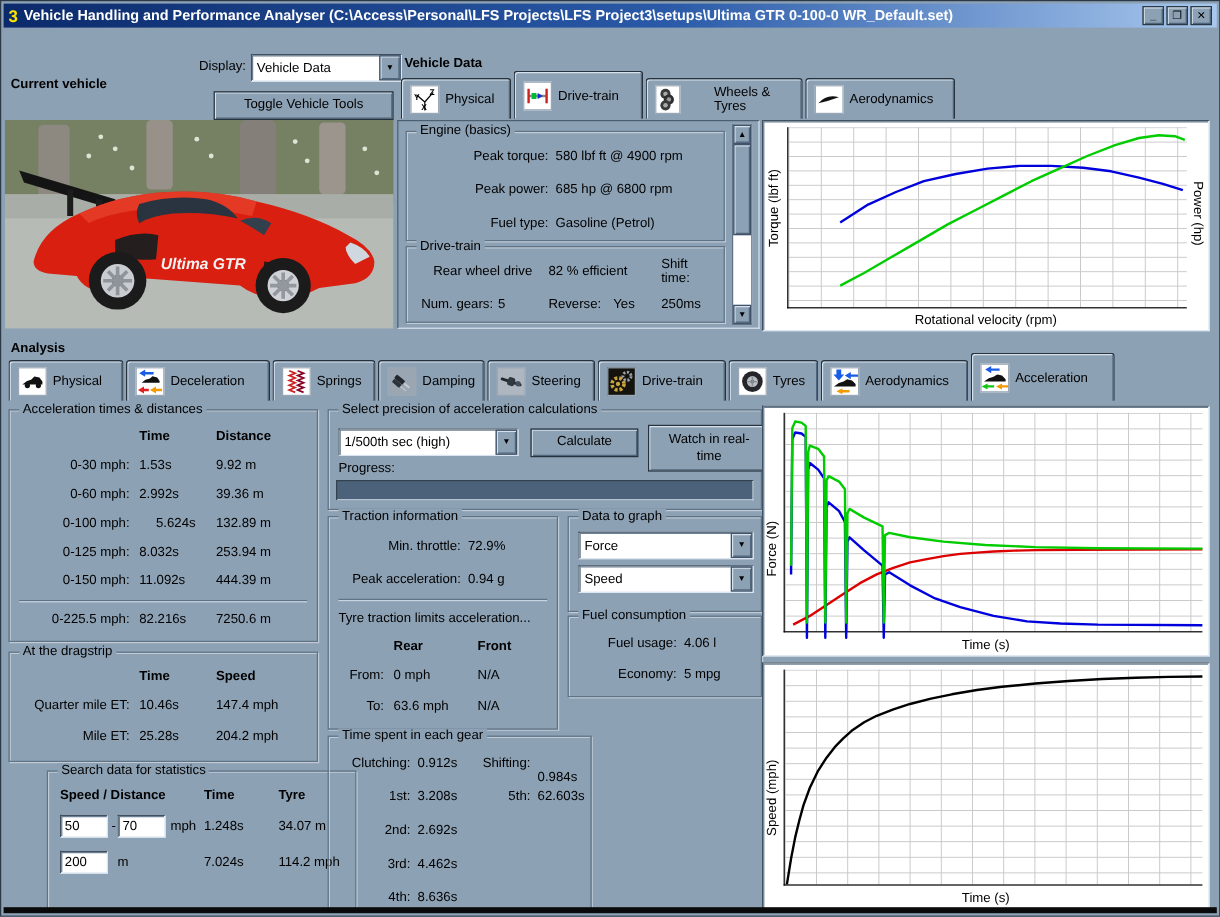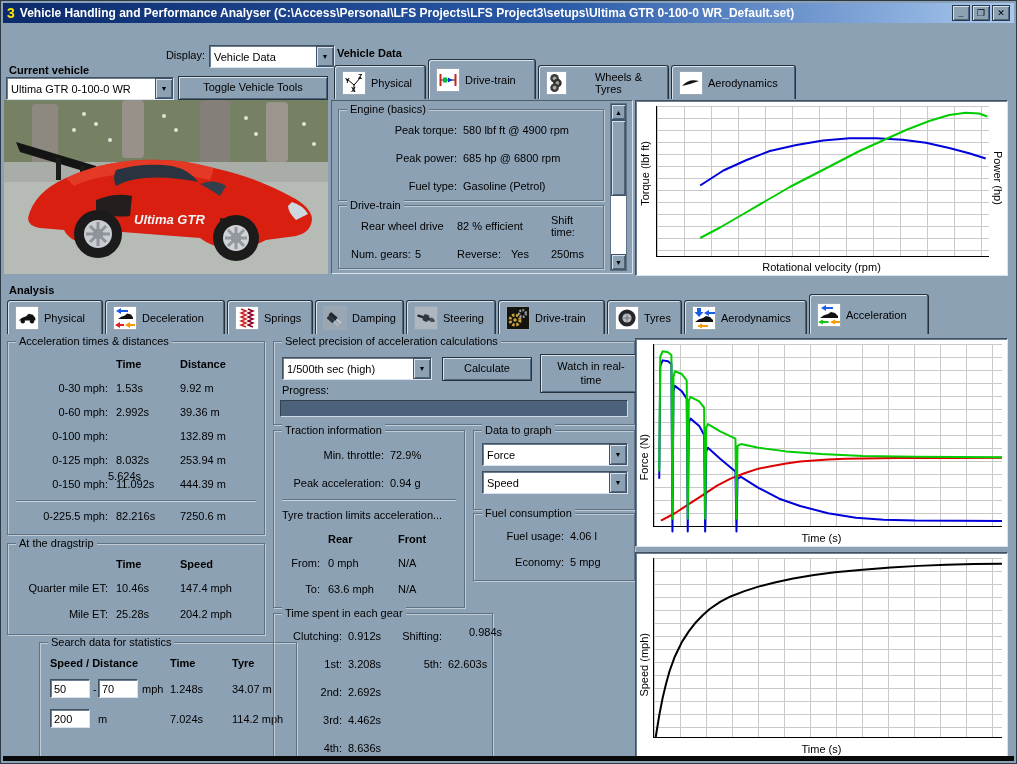--- a/index.html
+++ b/index.html
@@ -61,24 +61,20 @@
     </span>
   </div>
 
 
   <div class="cell rlab" style="left:120px;top:48px;width:84px;">Display:</div>
   <div class="combo" style="left:208px;top:44px;width:124px;height:21px;">
     <span class="cval">Vehicle Data</span>
     <span class="cbtn">▼</span>
   </div>
   <div class="cell bold" style="left:8px;top:63px;">Current vehicle</div>
-  <div class="combo" style="left:5px;top:76px;width:166px;height:21px;">
-    <span class="cval">Ultima GTR 0-100-0 WR</span>
-    <span class="cbtn">▼</span>
-  </div>
   <div class="btn" style="left:177px;top:75px;width:148px;height:22px;">Toggle Vehicle Tools</div>
 
   <div class="cell bold" style="left:336px;top:46px;">Vehicle Data</div>
   <div class="tabbar" style="left:333px;top:58px;height:40px;">
     <div class="tab" style="width:92px;">
       <span class="iconbox">
         <svg width="20" height="20" viewBox="0 0 20 20">
             <path d="M10 12 L3 6 M10 12 L17 4 M10 12 L10 19" stroke="#000" stroke-width="1" fill="none"></path>
             <text x="1" y="10" font-size="7" font-weight="bold">Y</text>
             <text x="14" y="6" font-size="7" font-weight="bold">Z</text>
@@ -337,21 +333,21 @@
     <span class="gcap">Acceleration times &amp; distances</span>
     <div class="cell bold" style="left:108px;top:16px;">Time</div>
     <div class="cell bold" style="left:172px;top:16px;">Distance</div>
     <div class="cell rlab" style="left:0px;top:40px;width:100px;">0-30 mph:</div>
     <div class="cell" style="left:108px;top:40px;">1.53s</div>
     <div class="cell" style="left:172px;top:40px;">9.92 m</div>
     <div class="cell rlab" style="left:0px;top:64px;width:100px;">0-60 mph:</div>
     <div class="cell" style="left:108px;top:64px;">2.992s</div>
     <div class="cell" style="left:172px;top:64px;">39.36 m</div>
     <div class="cell rlab" style="left:0px;top:88px;width:100px;">0-100 mph:</div>
-    <div class="cell" style="left:100px;top:88px;margin-top:40px;">5.624s</div>
+    <div class="cell" style="left:122px;top:88px;">5.624s</div>
     <div class="cell" style="left:172px;top:88px;">132.89 m</div>
     <div class="cell rlab" style="left:0px;top:112px;width:100px;">0-125 mph:</div>
     <div class="cell" style="left:108px;top:112px;">8.032s</div>
     <div class="cell" style="left:172px;top:112px;">253.94 m</div>
     <div class="cell rlab" style="left:0px;top:136px;width:100px;">0-150 mph:</div>
     <div class="cell" style="left:108px;top:136px;">11.092s</div>
     <div class="cell" style="left:172px;top:136px;">444.39 m</div>
     <div class="sep" style="top:158px;"></div>
     <div class="cell rlab" style="left:0px;top:168px;width:100px;">0-225.5 mph:</div>
     <div class="cell" style="left:108px;top:168px;">82.216s</div>
@@ -435,21 +431,21 @@
     <div class="cell" style="left:96px;top:16px;">4.06 l</div>
     <div class="cell rlab" style="left:0px;top:42px;width:90px;">Economy:</div>
     <div class="cell" style="left:96px;top:42px;">5 mpg</div>
   </div>
 
   <div class="group" style="left:272px;top:612px;width:218px;height:143px;">
     <span class="gcap">Time spent in each gear</span>
     <div class="cell rlab" style="left:0px;top:16px;width:68px;">Clutching:</div>
     <div class="cell" style="left:74px;top:16px;">0.912s</div>
     <div class="cell rlab" style="left:118px;top:16px;width:50px;">Shifting:</div>
-    <div class="cell" style="left:174px;top:12px;margin-left:21px;">0.984s</div>
+    <div class="cell" style="left:174px;top:28px;">0.984s</div>
     <div class="cell rlab" style="left:0px;top:44px;width:68px;">1st:</div>
     <div class="cell" style="left:74px;top:44px;">3.208s</div>
     <div class="cell rlab" style="left:118px;top:44px;width:50px;">5th:</div>
     <div class="cell" style="left:174px;top:44px;">62.603s</div>
     <div class="cell rlab" style="left:0px;top:72px;width:68px;">2nd:</div>
     <div class="cell" style="left:74px;top:72px;">2.692s</div>
     <div class="cell rlab" style="left:0px;top:100px;width:68px;">3rd:</div>
     <div class="cell" style="left:74px;top:100px;">4.462s</div>
     <div class="cell rlab" style="left:0px;top:128px;width:68px;">4th:</div>
     <div class="cell" style="left:74px;top:128px;">8.636s</div>

